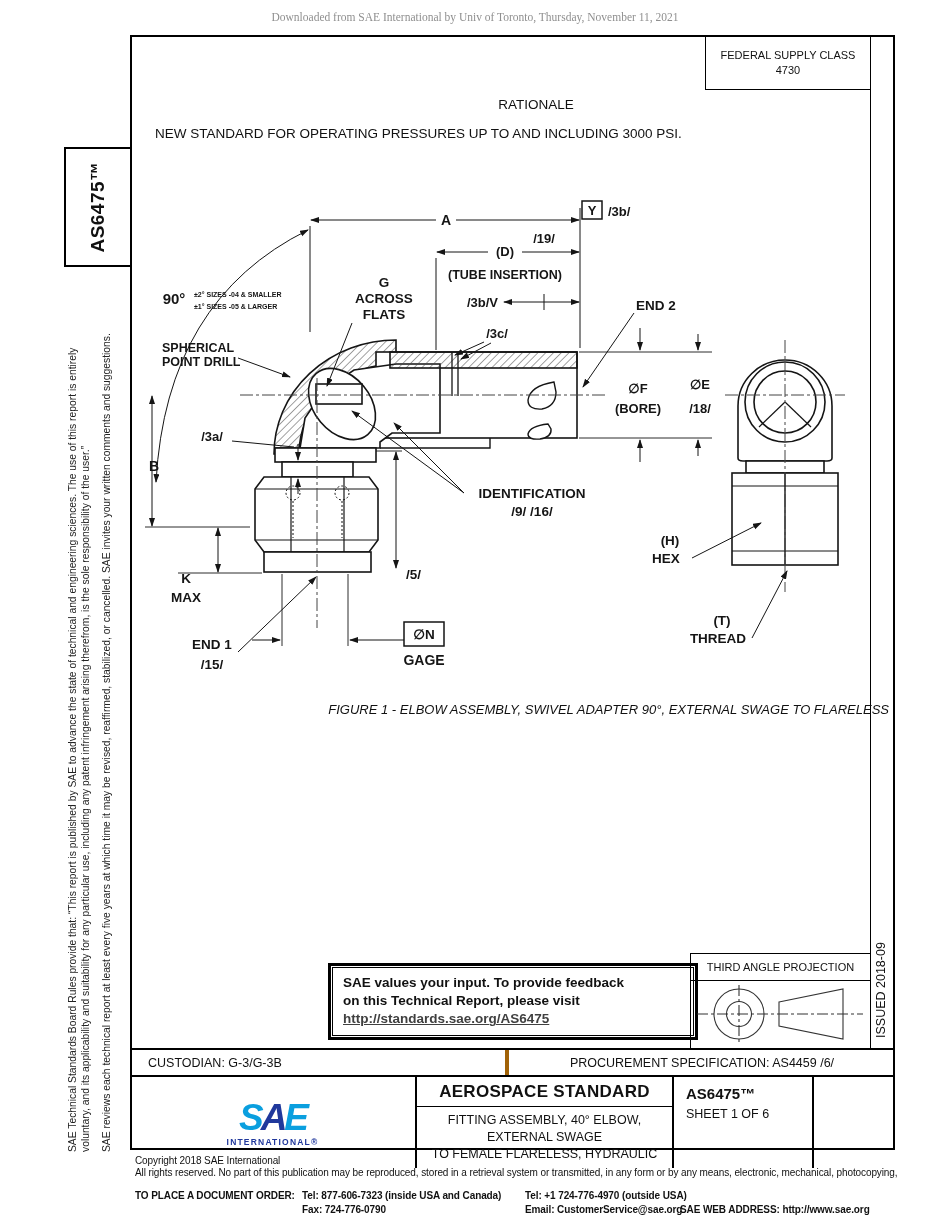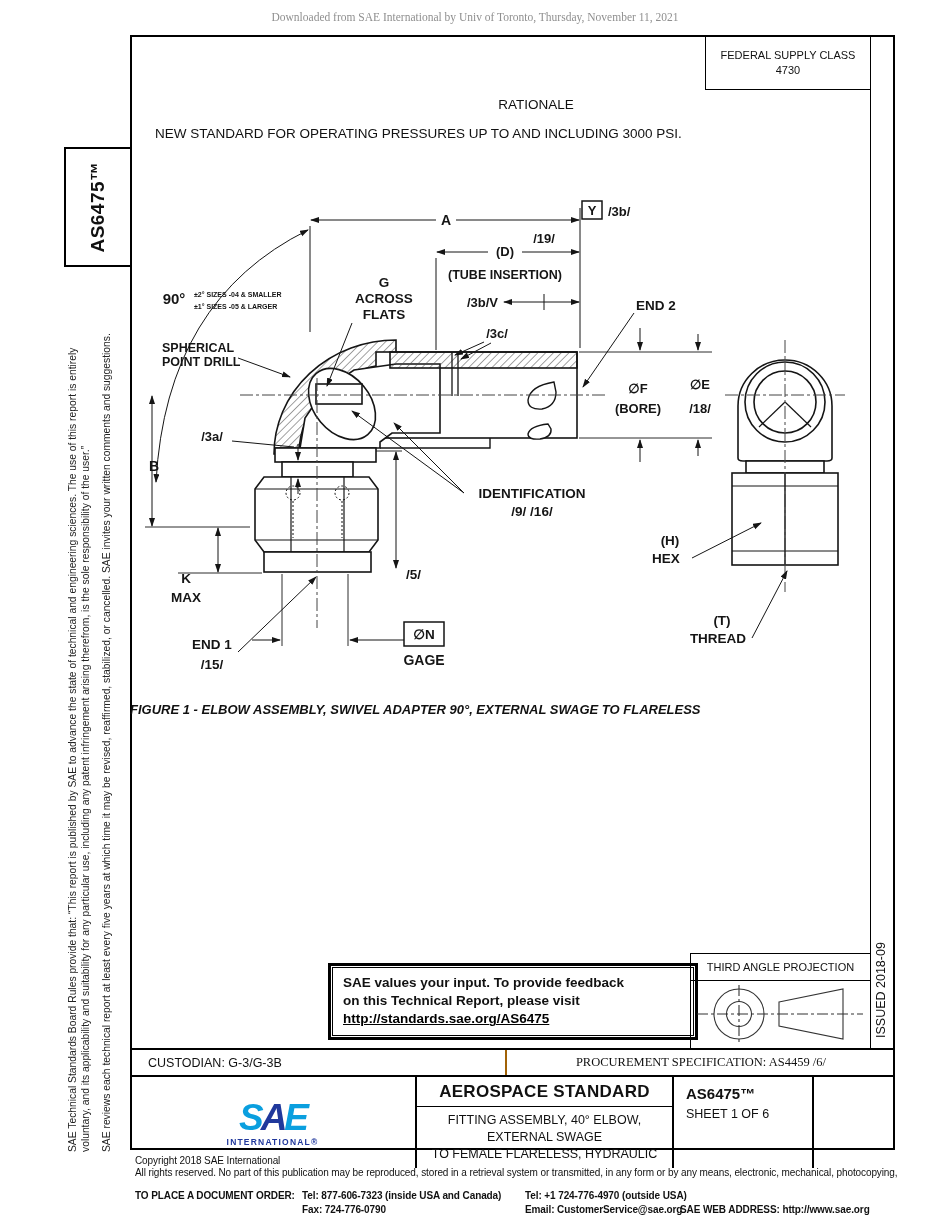--- a/index.html
+++ b/index.html
@@ -7,29 +7,29 @@
   .watermark{position:absolute;top:11px;left:0;width:100%;text-align:center;font-family:"Liberation Serif",serif;font-size:11.5px;color:#8f8f8f;}
   .main-border{position:absolute;left:130px;top:35px;width:765px;height:1115px;border:2px solid #000;box-sizing:border-box;}
   .strip-line{position:absolute;left:870px;top:35px;height:1013px;width:0;border-left:1.5px solid #000;}
   .fsc-box{position:absolute;left:705px;top:37px;width:165px;height:53px;border-left:1.5px solid #000;border-bottom:1.5px solid #000;box-sizing:border-box;display:flex;flex-direction:column;justify-content:center;text-align:center;font-size:11px;line-height:1.35;}
   .rationale-title{position:absolute;left:130px;top:97px;width:740px;text-align:center;font-size:13.5px;padding-left:36px;}
   .rationale-text{position:absolute;left:155px;top:126px;font-size:13.5px;}
   .as-box{position:absolute;left:64px;top:147px;width:68px;height:120px;border:2px solid #000;box-sizing:border-box;display:flex;align-items:center;justify-content:center;}
   .as-box span{transform:rotate(-90deg);white-space:nowrap;font-size:19px;font-weight:bold;letter-spacing:.5px;}
   .rot-block{position:absolute;transform:rotate(-90deg);transform-origin:0 0;font-size:10.3px;line-height:13px;color:#222;white-space:nowrap;}
   .drawing-svg{position:absolute;left:140px;top:190px;}
-  .fig-caption{position:absolute;left:130px;top:702px;width:745px;text-align:left;font-size:13px;font-weight:bold;font-style:italic;}
+  .fig-caption{position:absolute;left:144px;top:702px;width:745px;text-align:right;font-size:13px;font-weight:normal;font-style:italic;}
   .feedback-box{position:absolute;left:332px;top:967px;width:340px;border:1px solid #000;outline:3px solid #000;outline-offset:1px;padding:6px 10px;font-size:13.5px;font-weight:bold;line-height:1.35;background:#fff;}
-  .feedback-box a{color:#000000;text-decoration:underline;}
+  .feedback-box a{color:#404040;text-decoration:underline;}
   .proj-box{position:absolute;left:690px;top:953px;width:180px;height:95px;border-top:1.5px solid #000;border-left:1.5px solid #000;box-sizing:border-box;}
   .proj-title{height:27px;border-bottom:1.5px solid #000;box-sizing:border-box;display:flex;align-items:center;justify-content:center;font-size:11px;}
   .issued{position:absolute;left:874px;top:1044px;width:158px;transform:rotate(-90deg);transform-origin:0 0;font-size:12.5px;white-space:nowrap;padding-left:6px;}
   .custodian-row{position:absolute;left:130px;top:1048px;width:765px;height:27px;border-top:2px solid #000;box-sizing:border-box;display:flex;font-size:12.5px;}
   .cust-cell{width:375px;display:flex;align-items:center;padding-left:18px;box-sizing:border-box;text-align:center;}
-  .proc-cell{flex:1;display:flex;align-items:center;justify-content:center;border-left:2px solid #a16207;box-sizing:border-box;font-family:Liberation Serif, serif;}
+  .proc-cell{flex:1;display:flex;align-items:center;justify-content:center;border-left:4px solid #a16207;box-sizing:border-box;}
   .title-block{position:absolute;left:130px;top:1075px;width:765px;height:93px;border-top:2px solid #000;box-sizing:border-box;display:flex;}
   .logo-cell{width:285px;display:flex;flex-direction:column;align-items:center;justify-content:center;}
   .sae-logo{font-size:37px;font-weight:bold;font-style:italic;letter-spacing:-3px;line-height:1;}
   .sae-s,.sae-e{color:#0a9fdf;}
   .sae-a{color:#20389c;}
   .sae-sub{font-size:8.5px;font-weight:bold;color:#20389c;letter-spacing:1.2px;margin-top:1px;}
   .mid-cell{width:257px;border-left:2px solid #000;box-sizing:border-box;display:flex;flex-direction:column;}
   .doc-type{height:30px;border-bottom:1.5px solid #000;box-sizing:border-box;display:flex;align-items:center;justify-content:center;font-size:17px;font-weight:bold;letter-spacing:.3px;}
   .doc-title{flex:1;display:flex;flex-direction:column;align-items:center;justify-content:center;font-size:12.5px;line-height:1.35;text-align:center;}
   .num-cell{width:140px;border-left:2px solid #000;box-sizing:border-box;padding:8px 0 0 12px;}

